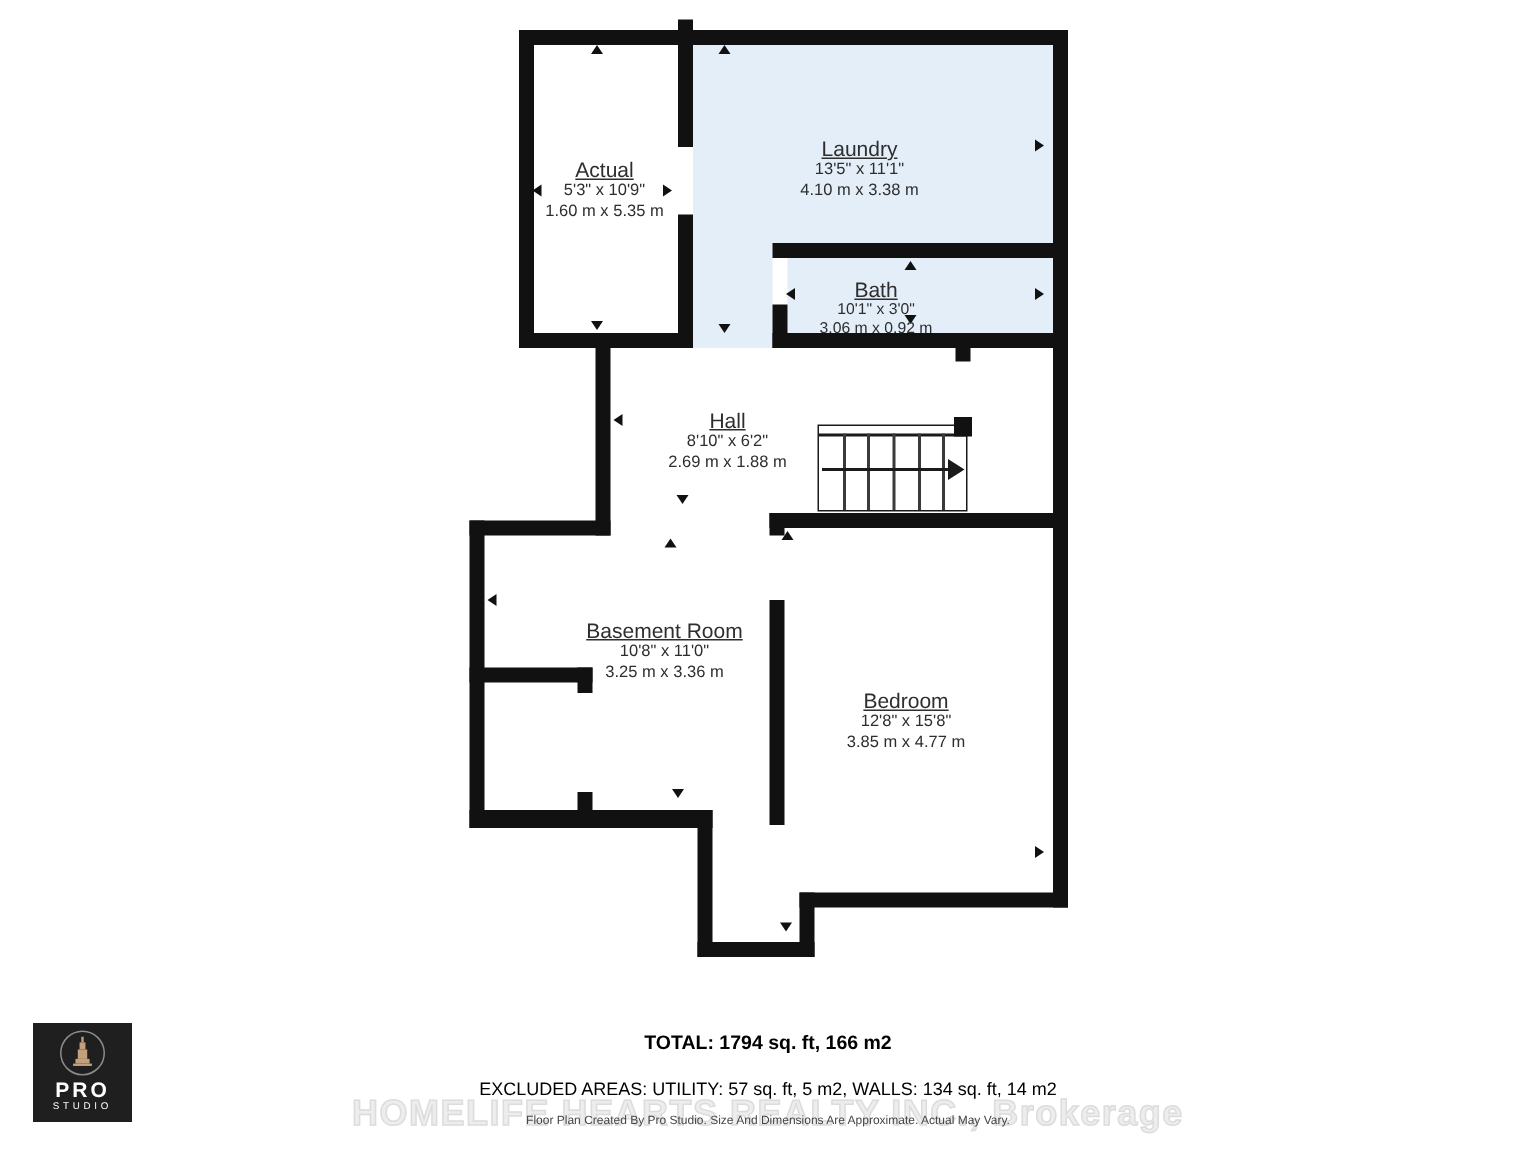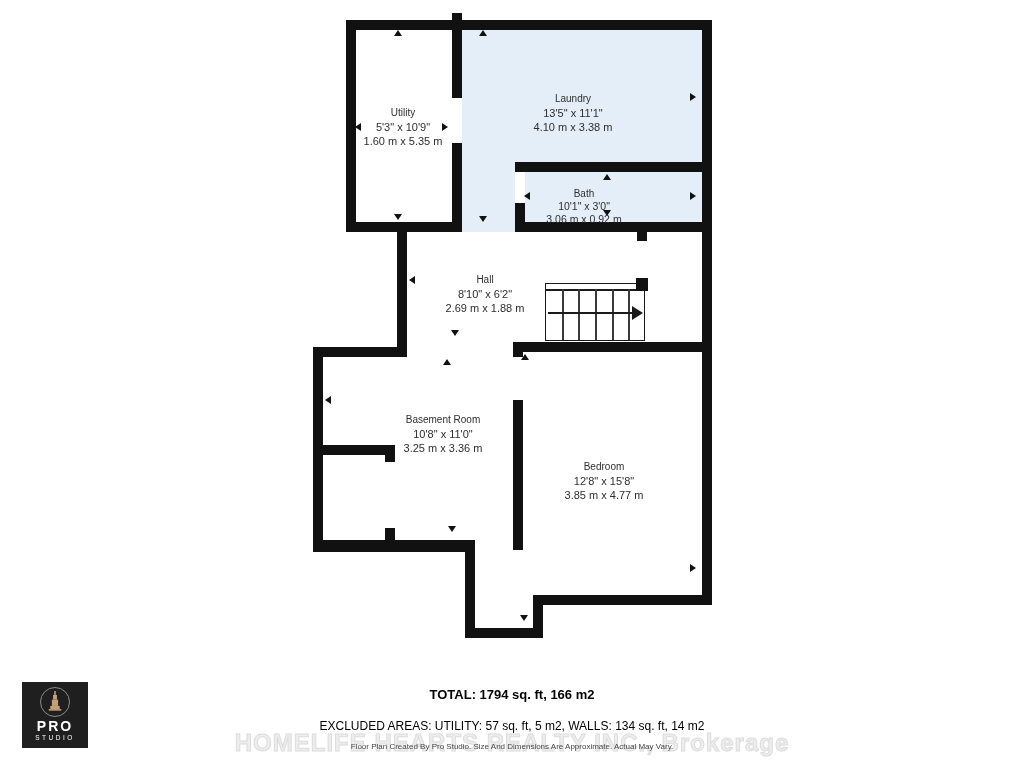--- a/index.html
+++ b/index.html
@@ -3,21 +3,21 @@
 <meta charset="utf-8">
 <style>
   html,body{margin:0;padding:0;width:1024px;height:768px;background:#fff;overflow:hidden;
             font-family:"Liberation Sans",sans-serif;}
   .page{position:relative;width:1024px;height:768px;background:#fff;}
   
   .plan{position:absolute;left:0;top:0;width:1024px;height:660px;}
   .fill{position:absolute;background:var(--room-highlight,#e4eef8);}
   .wall{position:absolute;background:var(--wall,#111);}
   .room-label{position:absolute;text-align:center;color:#2e2e2e;font-size:11px;line-height:14px;}
-  .room-label .nm{font-size:10px;}
+  .room-label .nm{font-size:14px;text-decoration:underline;}
   .room-label.small{font-size:10.5px;line-height:13px;}
   
   .tri{position:absolute;width:0;height:0;}
   .tri.up{border-left:4px solid transparent;border-right:4px solid transparent;border-bottom:6px solid var(--wall,#111);}
   .tri.down{border-left:4px solid transparent;border-right:4px solid transparent;border-top:6px solid var(--wall,#111);}
   .tri.left{border-top:4px solid transparent;border-bottom:4px solid transparent;border-right:6px solid var(--wall,#111);}
   .tri.right{border-top:4px solid transparent;border-bottom:4px solid transparent;border-left:6px solid var(--wall,#111);}
   
   .stairs{position:absolute;left:545px;top:283px;width:100px;height:58px;border:1.5px solid #1a1a1a;background:#fff;box-sizing:border-box;}
   .stairs .topline{position:absolute;left:0;top:5px;width:100%;height:1.5px;background:#1a1a1a;}
@@ -104,21 +104,21 @@
     <div class="tri left" style="left:409px;top:276px"></div>
     <div class="tri down" style="left:451px;top:330px"></div>
     <div class="tri up" style="left:443px;top:359px"></div>
     <div class="tri left" style="left:325px;top:396px"></div>
     <div class="tri down" style="left:448px;top:526px"></div>
     <div class="tri up" style="left:521px;top:354px"></div>
     <div class="tri right" style="left:690px;top:564px"></div>
     <div class="tri down" style="left:520px;top:615px"></div>
 
     <div class="room-label" style="left:346px;top:106px;width:114px">
-      <div class="nm">Utility</div>
+      <div class="nm">Actual</div>
       <div>5'3" x 10'9"</div>
       <div>1.60 m x 5.35 m</div>
     </div>
     <div class="room-label" style="left:493px;top:92px;width:160px">
       <div class="nm">Laundry</div>
       <div>13'5" x 11'1"</div>
       <div>4.10 m x 3.38 m</div>
     </div>
     <div class="room-label small" style="left:504px;top:187px;width:160px">
       <div class="nm">Bath</div>

